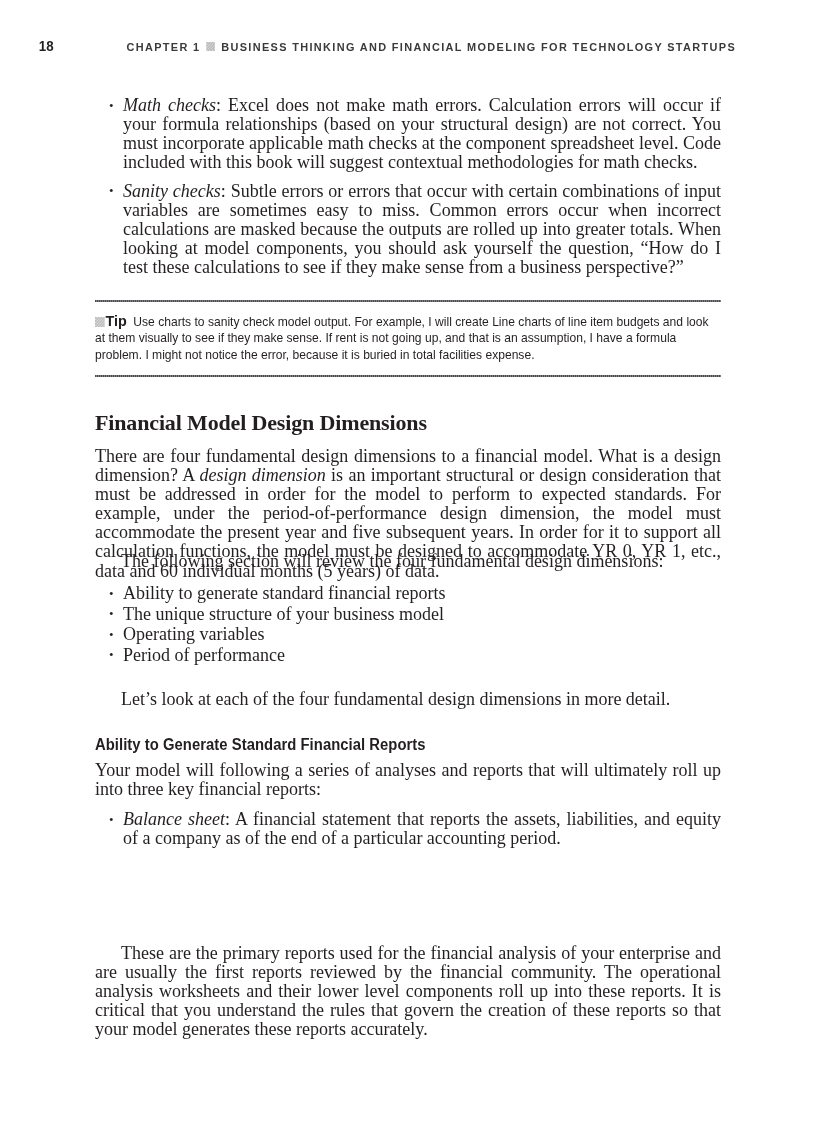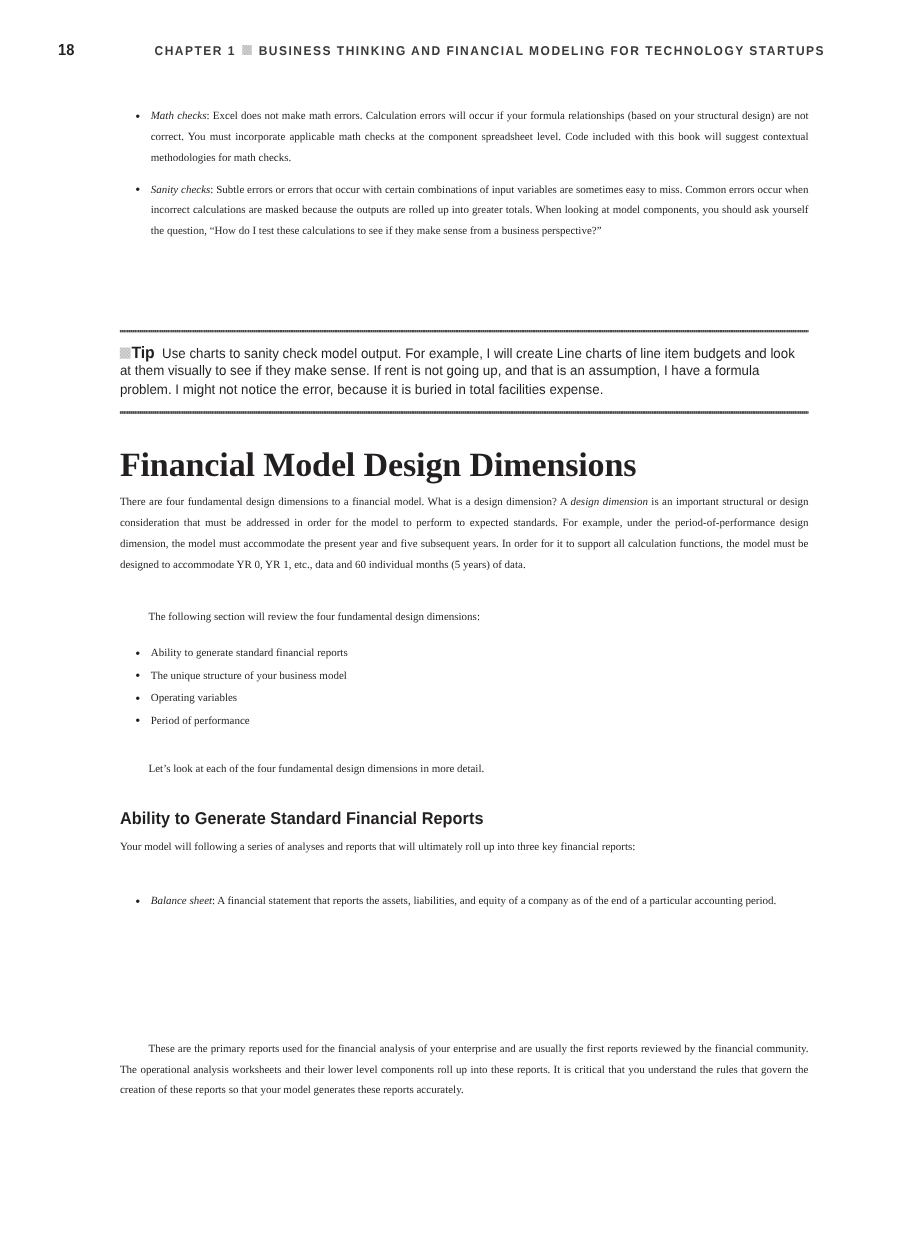--- a/index.html
+++ b/index.html
@@ -11,21 +11,21 @@
     width: 816px;
     height: 1123px;
     position: relative;
     font-family: "Liberation Serif", "DejaVu Serif", serif;
     color: #231f20;
     overflow: hidden;
   }
 
   .page {
     position: absolute;
-    left: 14px; top: 0;
+    left: 0; top: 0;
     width: 703px;
     height: 1123px;
   }
 
   
   .running-head {
     position: absolute;
     left: 38px;
     top: 38px;
     width: 700px;
@@ -71,21 +71,21 @@
   
   .col {
     position: absolute;
     left: 95px;
     width: 626px;
     top: 0;
   }
 
   p, li {
     margin: 0;
-    font-size: 10px;
+    font-size: 18px;
     line-height: 19.1px;
     text-align: justify;
     -webkit-hyphens: none;
     hyphens: none;
     color: #231f20;
   }
 
   .bullets {
     list-style: none;
     margin: 0;
@@ -154,21 +154,21 @@
     font-size: 15px;
     letter-spacing: -0.1px;
   }
   .tip-gap { display: inline-block; width: 7px; }
 
   
   h1.sec {
     margin: 0;
     font-family: "Liberation Serif", "DejaVu Serif", serif;
     font-weight: bold;
-    font-size: 31px;
+    font-size: 22px;
     line-height: 28px;
     letter-spacing: -0.15px;
     color: #231f20;
   }
   h2.sub {
     margin: 0;
     font-family: "Liberation Sans Narrow", "Liberation Sans", sans-serif;
     font-weight: bold;
     font-size: 15.6px;
     line-height: 19px;

